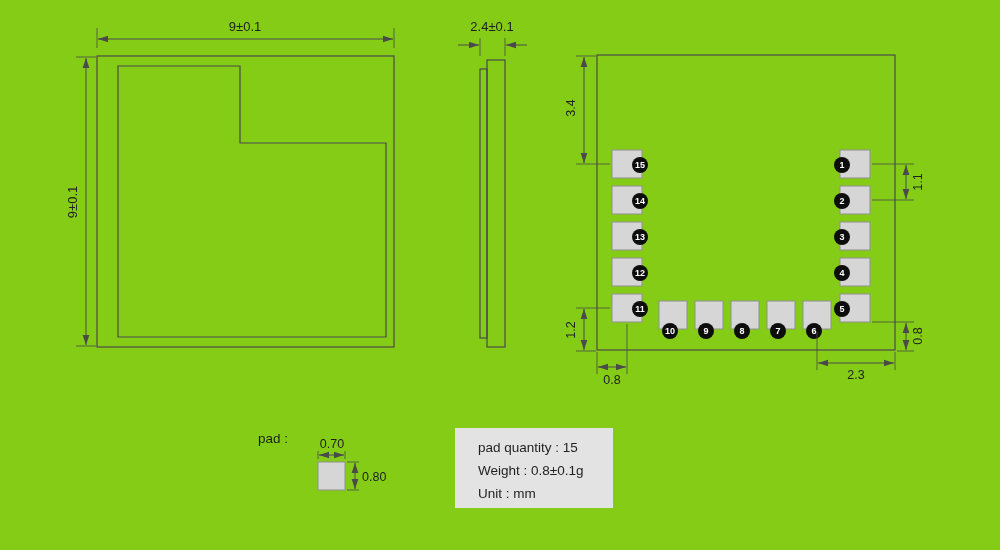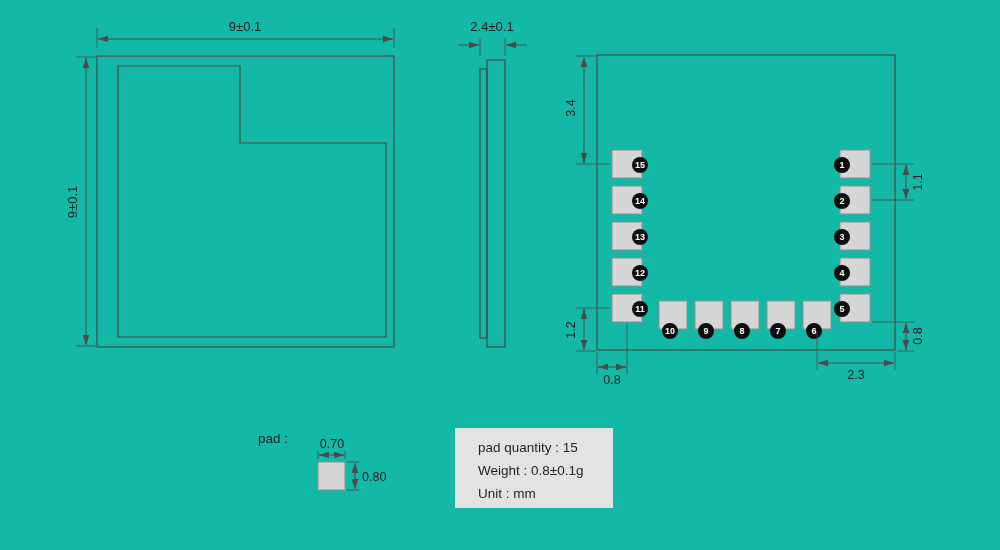--- a/index.html
+++ b/index.html
@@ -1,16 +1,16 @@
 <!DOCTYPE html>
 <html><head>
 <meta charset="utf-8">
 <style>
   html, body { margin: 0; padding: 0; background: #ffffff; }
-  .page { position: relative; width: 1000px; height: 550px; background: #14b8a6; overflow: hidden; }
+  .page { position: relative; width: 1000px; height: 550px; background: #84cc16; overflow: hidden; }
   svg { font-family: "Liberation Sans", sans-serif; display: block; }
   .ol   { fill: none; stroke: #4a4a4a; stroke-width: 1.2; }
   .dim  { stroke: #4a4a4a; stroke-width: 1; fill: none; }
   .ext  { stroke: #4a4a4a; stroke-width: 0.8; fill: none; }
   .pad  { fill: #d6d6d6; stroke: #909090; stroke-width: 1; }
   .pin-circle { fill: #0d0d0d; }
   .pin-num { fill: #ffffff; font-size: 9px; font-weight: bold; text-anchor: middle; }
   .dim-text    { fill: #1f1f1f; font-size: 13px; text-anchor: middle; }
   .dim-text-sm { fill: #1f1f1f; font-size: 12.5px; text-anchor: middle; }
   .label-text  { fill: #1f1f1f; font-size: 13.5px; }

